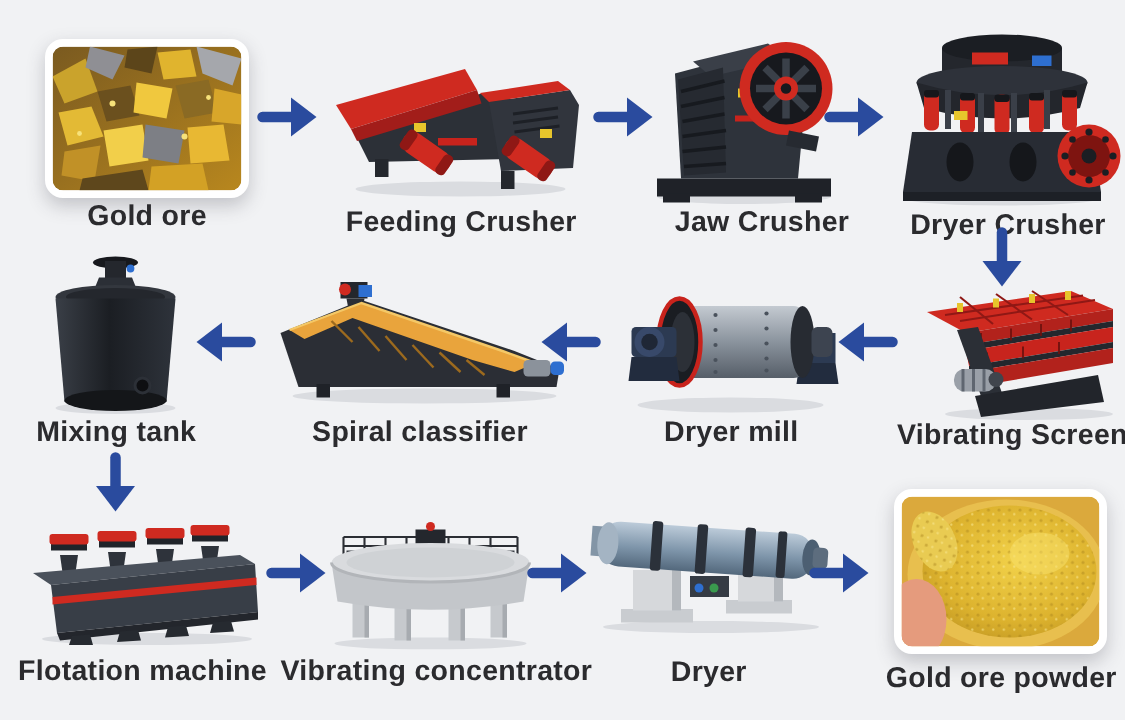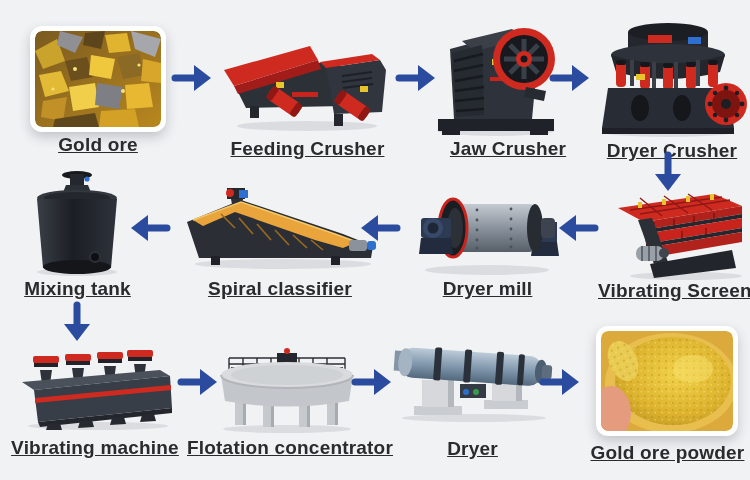--- a/index.html
+++ b/index.html
@@ -16,21 +16,20 @@
     border:5px solid #fff;border-radius:12px;
     box-shadow:0 5px 12px rgba(60,60,70,.25);
     overflow:hidden;background:#fff;
   }
   .photo svg{border-radius:7px;}
   .label{
     position:absolute;text-align:center;
     font-size:19px;font-weight:700;letter-spacing:.2px;
     color:var(--c-label-text,#2b2b2e);
     white-space:nowrap;
-    text-decoration:underline;
   }
   .arrow{position:absolute;width:44px;height:44px;}
   .arrow svg{display:block;width:100%;height:100%;}
   .arrow.left svg{transform:rotate(180deg);}
   .arrow.down svg{transform:rotate(90deg);}
   .arrow .tail{stroke:var(--c-arrow,#2a4b9e);stroke-width:7;stroke-linecap:round;fill:none;}
   .arrow .head{fill:var(--c-arrow,#2a4b9e);}
   .red{fill:var(--c-machine-red,#cf2a20);}
   .yellow{fill:var(--c-classifier-yellow,#e9a43c);}
 </style>
@@ -414,21 +413,21 @@
         <polygon points="19,56 155,43 155,48 19,61" class="red"></polygon>
         <polygon points="22,80 156,66 156,71 24,85" fill="#23262c"></polygon>
         <g fill="#262a30">
           <polygon points="32,82 44,81 46,88 30,88"></polygon>
           <polygon points="64,79 76,78 78,85 62,86"></polygon>
           <polygon points="96,76 108,75 110,82 94,83"></polygon>
           <polygon points="126,73 138,72 140,79 124,80"></polygon>
         </g>
       </svg>
     </div>
-    <div class="label" style="left:5px;top:437px;width:180px">Vibrating machine</div>
+    <div class="label" style="left:5px;top:437px;width:180px">Flotation machine</div>
   </div>
 
   <div class="arrow right" style="left:176px;top:360px">
     <svg viewBox="0 0 44 44">
         <path class="tail" d="M5 22 H27"></path>
         <polygon class="head" points="24,9 41,22 24,35 24,26 24,18"></polygon>
       </svg>
   </div>
 
   <div class="node">
@@ -460,21 +459,21 @@
         </g>
         <rect x="18" y="22" width="112" height="5" fill="#34383f"></rect>
         <rect x="64" y="8" width="20" height="10" fill="#24272d"></rect>
         <circle cx="74" cy="6" r="3" class="red"></circle>
         <path d="M8,30 L140,30 L136,56 Q74,67 12,56 Z" fill="#c3c6ca"></path>
         <ellipse cx="74" cy="30" rx="66" ry="13" fill="#d9dbde"></ellipse>
         <ellipse cx="74" cy="30" rx="56" ry="10" fill="#cfd2d5"></ellipse>
         <path d="M8,30 A66 13 0 0 0 140,30" fill="none" stroke="#b2b5b9" stroke-width="2"></path>
       </svg>
     </div>
-    <div class="label" style="left:187px;top:437px;width:205px">Flotation concentrator</div>
+    <div class="label" style="left:187px;top:437px;width:205px">Vibrating concentrator</div>
   </div>
 
   <div class="arrow right" style="left:350px;top:360px">
     <svg viewBox="0 0 44 44">
         <path class="tail" d="M5 22 H27"></path>
         <polygon class="head" points="24,9 41,22 24,35 24,26 24,18"></polygon>
       </svg>
   </div>
 
   <div class="node">

